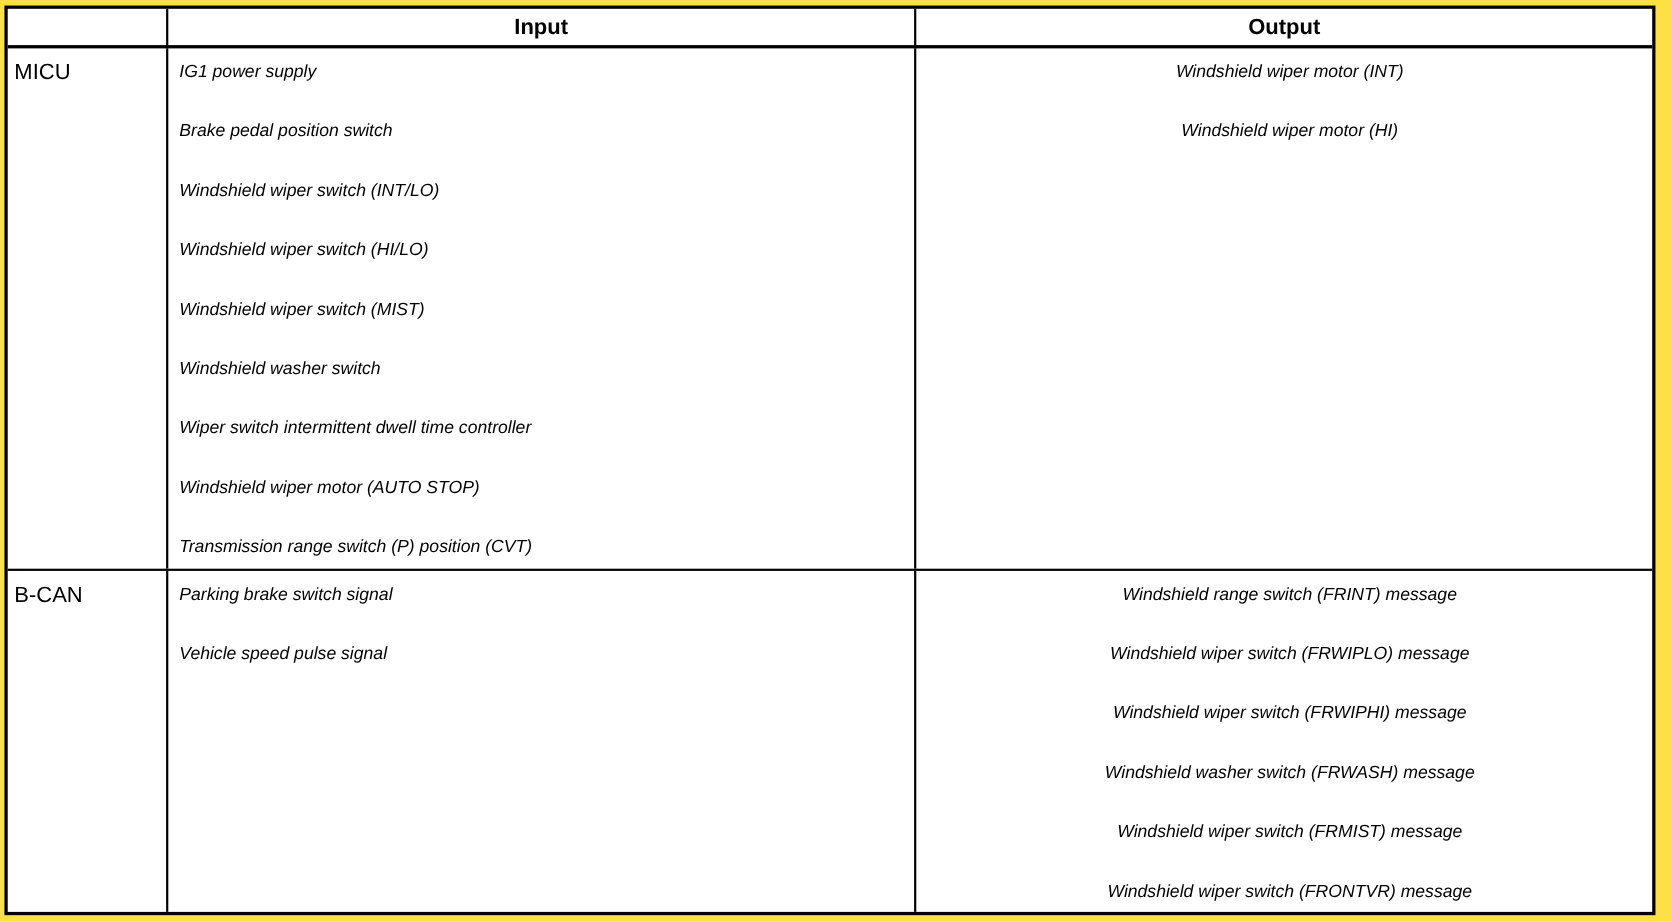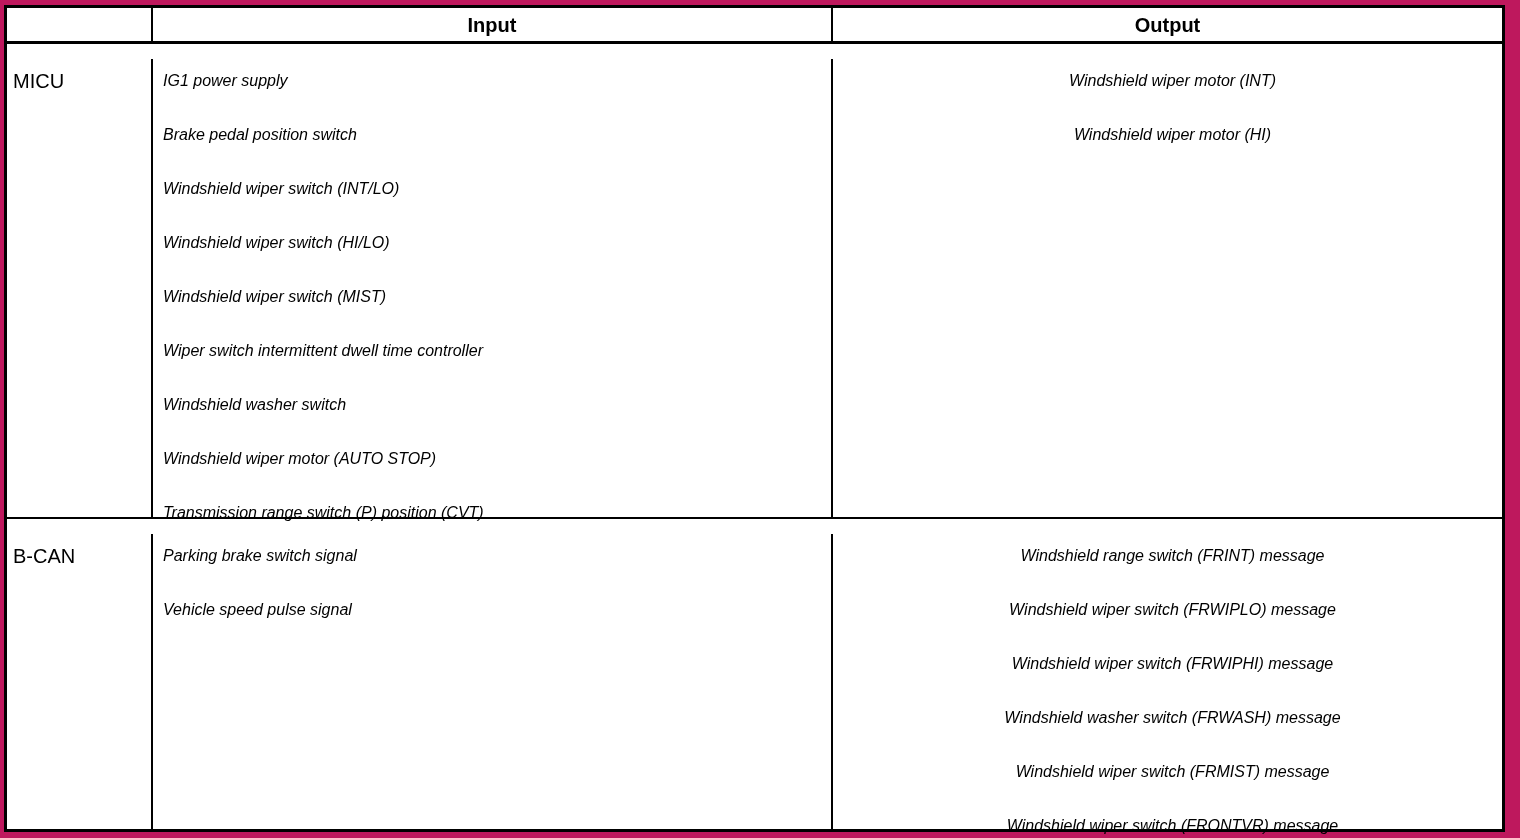--- a/index.html
+++ b/index.html
@@ -13,21 +13,21 @@
     height: 838px;
     font-family: "Liberation Sans", sans-serif;
     color: #000000;
     overflow: hidden;
   }
 
   .sheet {
     position: relative;
     width: 1520px;
     height: 838px;
-    background: #be185d;
+    background: #fde047;
   }
 
   
   .io-table {
     position: absolute;
     left: 4px;
     top: 5px;
     width: 1501px;
     height: 827px;
     box-sizing: border-box;
@@ -66,21 +66,21 @@
     position: absolute;
     left: 0;
     right: 0;
     box-sizing: border-box;
   }
   .trow-micu  { top: 36px;  height: 475px; border-bottom: 2px solid #000000; }
   .trow-bcan  { top: 511px; height: 310px; }
 
   .cell {
     position: absolute;
-    top: 15px;
+    top: 0;
     bottom: 0;
     box-sizing: border-box;
     padding: 9px 0 0 6px;
   }
   .cell-label  { left: 0px;   width: 144px; }
   .cell-input  { left: 144px; width: 680px; border-left: 2px solid #000000; }
   .cell-output { left: 824px; width: 671px; border-left: 2px solid #000000; text-align: center; }
 
   .group-label {
     font-size: 20px;
@@ -121,22 +121,22 @@
         <div class="group-label">MICU</div>
       </div>
 
       <div class="cell cell-input">
         <ul class="entry-list">
           <li class="entry">IG1 power supply</li>
           <li class="entry">Brake pedal position switch</li>
           <li class="entry">Windshield wiper switch (INT/LO)</li>
           <li class="entry">Windshield wiper switch (HI/LO)</li>
           <li class="entry">Windshield wiper switch (MIST)</li>
+          <li class="entry">Windshield washer switch</li>
           <li class="entry">Wiper switch intermittent dwell time controller</li>
-          <li class="entry">Windshield washer switch</li>
           <li class="entry">Windshield wiper motor (AUTO STOP)</li>
           <li class="entry">Transmission range switch (P) position (CVT)</li>
         </ul>
       </div>
 
       <div class="cell cell-output">
         <ul class="entry-list">
           <li class="entry">Windshield wiper motor (INT)</li>
           <li class="entry">Windshield wiper motor (HI)</li>
         </ul>

